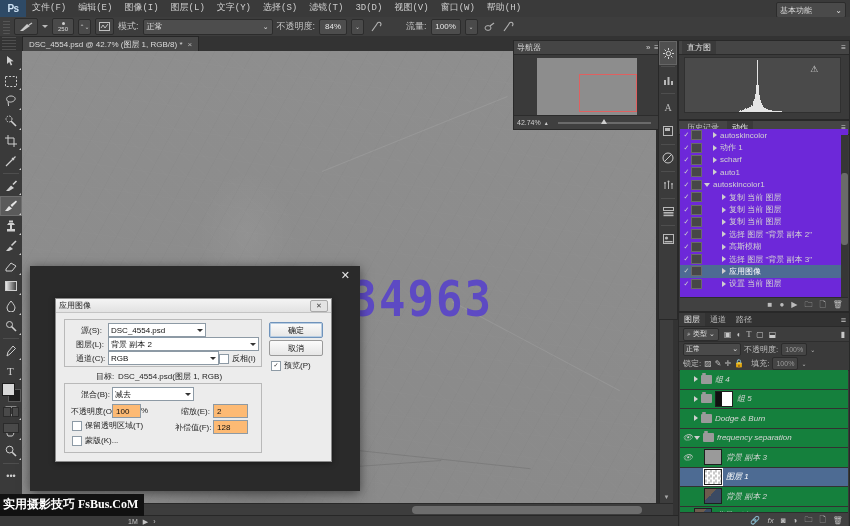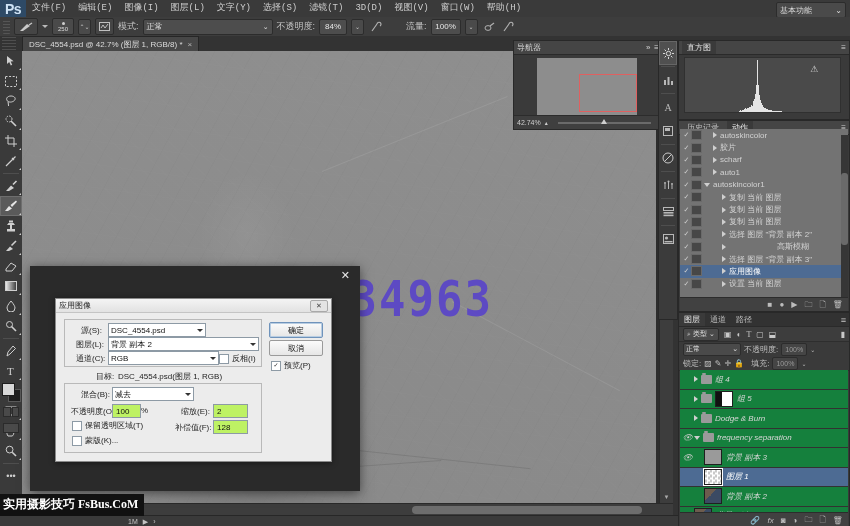--- a/index.html
+++ b/index.html
@@ -5,21 +5,21 @@
   html,body{margin:0;padding:0;background:#2b2b2b;}
   body{width:850px;height:526px;overflow:hidden;
        font-family:"Liberation Sans","DejaVu Sans",sans-serif;font-size:9px;color:#c8c8c8;
        -webkit-font-smoothing:antialiased;}
   .app{position:relative;width:850px;height:526px;background:#333;}
 
   
   .menubar{position:absolute;left:0;top:0;width:850px;height:17px;background:#3a3a3a;
            border-bottom:1px solid #262626;display:flex;align-items:center;}
   .pslogo{width:26px;height:17px;display:flex;align-items:center;justify-content:center;
-          background:#2e4a66;color:#cfe3f5;font-size:14px;font-weight:bold;letter-spacing:-.5px;}
+          background:#2e4a66;color:#cfe3f5;font-size:10px;font-weight:bold;letter-spacing:-.5px;}
   .menu-item{padding:0 6px;height:17px;line-height:17px;font-size:9px;color:#cdcdcd;white-space:nowrap;}
 
   
   .optbar{position:absolute;left:0;top:17px;width:850px;height:19px;background:#3d3d3d;
           border-bottom:1px solid #2a2a2a;display:flex;align-items:center;gap:4px;padding-left:3px;}
   .opt-grip{width:7px;height:15px;background:repeating-linear-gradient(0deg,#555 0 1px,#3d3d3d 1px 3px);
             border-radius:1px;}
   .brushpreview{width:22px;height:15px;background:#454545;border:1px solid #2c2c2c;border-radius:2px;
                 display:flex;align-items:center;justify-content:center;}
   .tinyarrow{width:0;height:0;border-left:3px solid transparent;border-right:3px solid transparent;
@@ -122,21 +122,21 @@
   .dockdiv{width:14px;height:1px;background:#4e4e4e;margin:1px 2px;}
 
   
   .histpanel{left:678px;top:40px;width:170px;height:78px;}
   .histbody{position:absolute;left:5px;top:16px;width:155px;height:54px;background:#4a4a4a;border:1px solid #303030;}
   .histbar{position:absolute;bottom:0;background:#e4e4e4;}
   .histwarn{position:absolute;right:22px;top:6px;color:#d8d8d8;font-size:9px;}
 
   
   .actpanel{left:678px;top:120px;width:170px;height:190px;}
-  .actlist{position:absolute;left:1px;top:14px;right:1px;bottom:14px;overflow:hidden;background:#737373;}
+  .actlist{position:absolute;left:1px;top:14px;right:1px;bottom:14px;overflow:hidden;background:#6d28d9;}
   .actrow{display:flex;align-items:center;height:12.4px;font-size:8px;color:#d2d2d2;padding-left:2px;}
   .actrow.sel{background:#4d6b93;color:#fff;}
   .ck{width:9px;text-align:center;color:#cfcfcf;font-size:7px;}
   .bx{width:9px;height:8px;border:1px solid #6a6a6a;background:#474747;margin-right:2px;}
   .tri{width:0;height:0;border-top:3px solid transparent;border-bottom:3px solid transparent;
        border-left:4px solid #cfcfcf;margin-right:3px;}
   .tri.open{border-left:3px solid transparent;border-right:3px solid transparent;border-top:4px solid #cfcfcf;
             border-bottom:none;margin-right:3px;}
   .actfoot{position:absolute;left:1px;right:1px;bottom:0;height:13px;background:#414141;border-top:1px solid #2c2c2c;
            display:flex;align-items:center;justify-content:flex-end;gap:7px;padding-right:5px;color:#bcbcbc;font-size:8px;}
@@ -174,21 +174,21 @@
           border:1px solid #8a8a8a;box-shadow:0 1px 6px rgba(0,0,0,.45);color:#1d1d1d;font-size:8px;}
   .dlg-title{height:13px;background:linear-gradient(#f4f4f4,#e2e2e2);border-bottom:1px solid #c4c4c4;
              display:flex;align-items:center;justify-content:space-between;padding:0 3px;font-size:8px;color:#222;}
   .dlg-close{width:16px;height:10px;border:1px solid #a9a9a9;background:#e3e3e3;border-radius:2px;
              display:flex;align-items:center;justify-content:center;font-size:7px;color:#444;}
   .group{position:absolute;border:1px solid #b9b9b9;}
   .dlabel{position:absolute;font-size:8px;color:#1d1d1d;white-space:nowrap;}
   .dcombo{position:absolute;height:12px;background:#fff;border:1px solid #8d9aa5;display:flex;align-items:center;
           justify-content:space-between;padding:0 2px;font-size:8px;color:#111;}
   .dcombo .ar{width:0;height:0;border-left:3px solid transparent;border-right:3px solid transparent;border-top:3px solid #333;}
-  .dinput{position:absolute;height:12px;background:#bef264;border:1px solid #8d9aa5;display:flex;align-items:center;
+  .dinput{position:absolute;height:12px;background:#fdba74;border:1px solid #8d9aa5;display:flex;align-items:center;
           padding-left:3px;font-size:8px;color:#111;}
   .dbtn{position:absolute;width:52px;height:14px;background:linear-gradient(#fbfbfb,#e6e6e6);
         border:1px solid #9a9a9a;border-radius:2px;display:flex;align-items:center;justify-content:center;font-size:8px;color:#111;}
   .dbtn.default{border:1px solid #6f93bb;box-shadow:0 0 0 1px #b8cde2 inset;}
   .dcheck{position:absolute;display:flex;align-items:center;gap:3px;font-size:8px;color:#1d1d1d;}
   .cbx{width:8px;height:8px;border:1px solid #8d9aa5;background:#fff;display:flex;align-items:center;
        justify-content:center;font-size:7px;line-height:7px;color:#222;}
 </style>
 </head>
 <body>
@@ -619,21 +619,21 @@
           <span class="bx"></span>
           <span style="width: 9px; flex: 0 0 auto;"></span>
           <span class="tri"></span>
           <span style="white-space: nowrap; overflow: hidden;">autoskincolor</span>
         </div>
         <div class="actrow">
           <span class="ck">✓</span>
           <span class="bx"></span>
           <span style="width: 9px; flex: 0 0 auto;"></span>
           <span class="tri"></span>
-          <span style="white-space: nowrap; overflow: hidden;">胶片</span>
+          <span style="white-space: nowrap; overflow: hidden;">动作 1</span>
         </div>
         <div class="actrow">
           <span class="ck">✓</span>
           <span class="bx"></span>
           <span style="width: 9px; flex: 0 0 auto;"></span>
           <span class="tri"></span>
           <span style="white-space: nowrap; overflow: hidden;">scharf</span>
         </div>
         <div class="actrow">
           <span class="ck">✓</span>
@@ -675,21 +675,21 @@
           <span class="bx"></span>
           <span style="width: 18px; flex: 0 0 auto;"></span>
           <span class="tri"></span>
           <span style="white-space: nowrap; overflow: hidden;">选择 图层 "背景 副本 2"</span>
         </div>
         <div class="actrow">
           <span class="ck">✓</span>
           <span class="bx"></span>
           <span style="width: 18px; flex: 0 0 auto;"></span>
           <span class="tri"></span>
-          <span style="white-space: nowrap; overflow: hidden; margin-left: 48px;">高斯模糊</span>
+          <span style="white-space: nowrap; overflow: hidden;">高斯模糊</span>
         </div>
         <div class="actrow">
           <span class="ck">✓</span>
           <span class="bx"></span>
           <span style="width: 18px; flex: 0 0 auto;"></span>
           <span class="tri"></span>
           <span style="white-space: nowrap; overflow: hidden;">选择 图层 "背景 副本 3"</span>
         </div>
         <div class="actrow sel">
           <span class="ck">✓</span>

